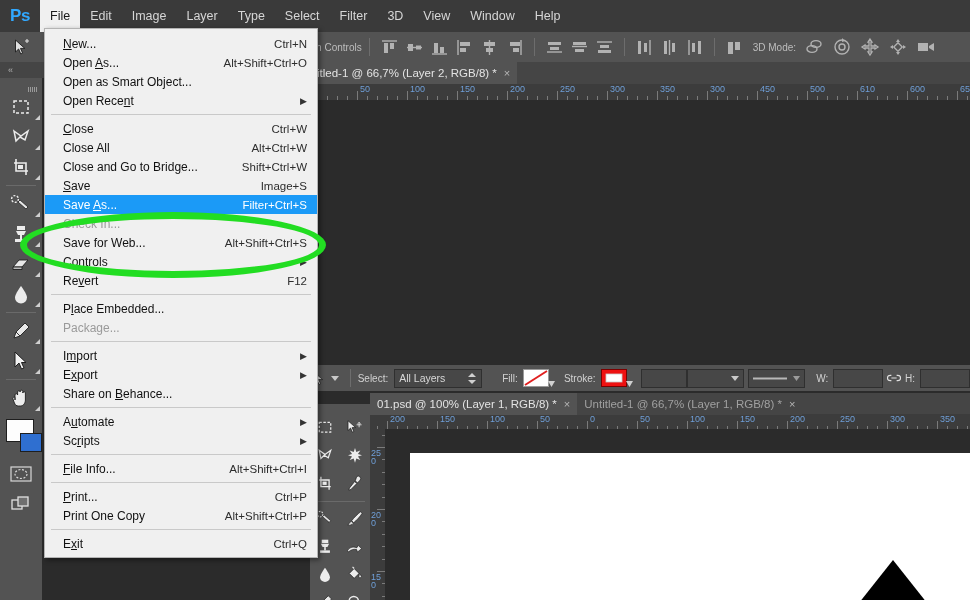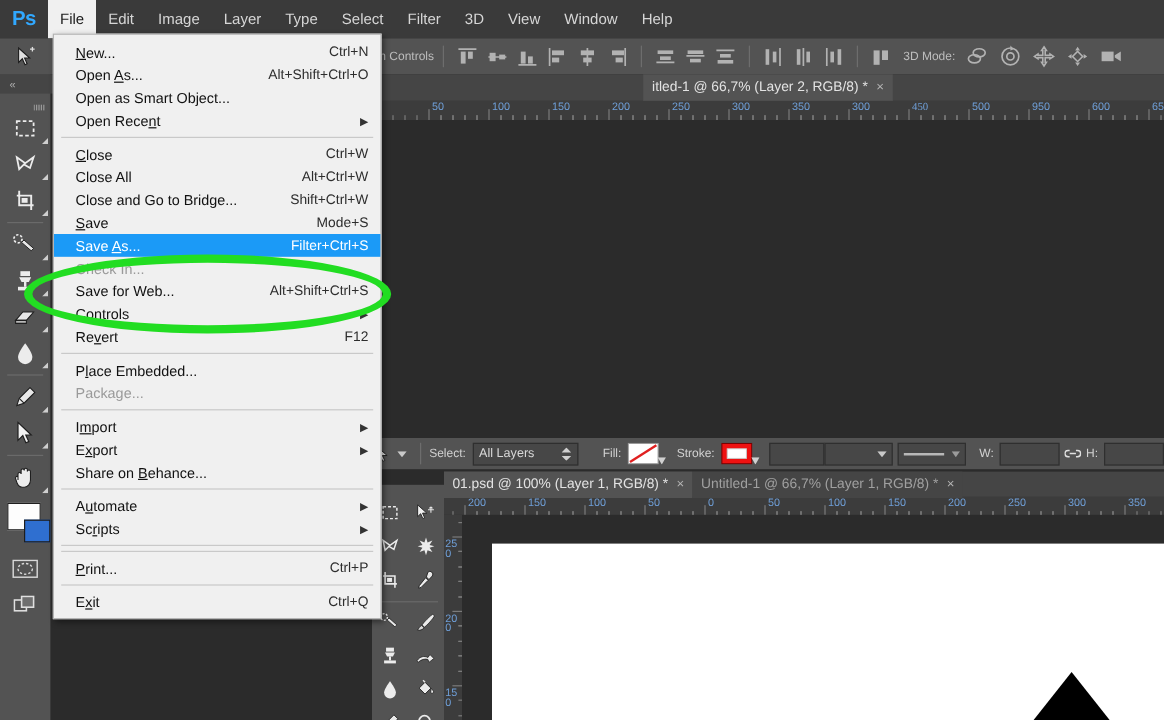--- a/index.html
+++ b/index.html
@@ -63,21 +63,21 @@
   
   #tools2{
     left:310px;top:404px;width:60px;height:196px;background:#535353;
   }
   .tool-cell-s{
     width:30px;height:28px;display:inline-flex;align-items:center;justify-content:center;
     position:relative;vertical-align:top;
   }
 
   
-  #doc1-tabs{left:310px;top:62px;width:660px;height:22px;background:#454545;text-align:center;}
+  #doc1-tabs{left:310px;top:62px;width:660px;height:22px;background:#454545;}
   .doctab{
     height:22px;display:inline-flex;align-items:center;padding:0 7px;
     font-size:11.5px;white-space:nowrap;
   }
   .doctab.active{background:#535353;color:#e3e3e3;}
   .doctab.inactive{background:#454545;color:#a0a0a0;}
   .tabclose{margin-left:7px;font-size:11px;color:#b6b6b6;}
 
   #doc1-ruler{left:310px;top:84px;width:660px;height:16px;background:#3c3c3c;overflow:hidden;}
   #doc1-canvas{left:310px;top:100px;width:660px;height:260px;background:#2b2b2b;}
@@ -365,41 +365,41 @@
       <div class="rnum" style="left:400px;">300</div>
       <div class="rtick" style="left:407px;height:4px;"></div>
       <div class="rtick" style="left:417px;height:4px;"></div>
       <div class="rtick" style="left:427px;height:4px;"></div>
       <div class="rtick" style="left:437px;height:4px;"></div>
       <div class="rtick" style="left:387px;height:4px;"></div>
       <div class="rtick" style="left:377px;height:4px;"></div>
       <div class="rtick" style="left:367px;height:4px;"></div>
       <div class="rtick" style="left:357px;height:4px;"></div>
       <div class="rtick" style="left:447px;height:9px;"></div>
-      <div class="rnum" style="left:450px;font-family:Liberation Serif, serif;">450</div>
+      <div class="rnum" style="left:450px;">450</div>
       <div class="rtick" style="left:457px;height:4px;"></div>
       <div class="rtick" style="left:467px;height:4px;"></div>
       <div class="rtick" style="left:477px;height:4px;"></div>
       <div class="rtick" style="left:487px;height:4px;"></div>
       <div class="rtick" style="left:437px;height:4px;"></div>
       <div class="rtick" style="left:427px;height:4px;"></div>
       <div class="rtick" style="left:417px;height:4px;"></div>
       <div class="rtick" style="left:407px;height:4px;"></div>
       <div class="rtick" style="left:497px;height:9px;"></div>
       <div class="rnum" style="left:500px;">500</div>
       <div class="rtick" style="left:507px;height:4px;"></div>
       <div class="rtick" style="left:517px;height:4px;"></div>
       <div class="rtick" style="left:527px;height:4px;"></div>
       <div class="rtick" style="left:537px;height:4px;"></div>
       <div class="rtick" style="left:487px;height:4px;"></div>
       <div class="rtick" style="left:477px;height:4px;"></div>
       <div class="rtick" style="left:467px;height:4px;"></div>
       <div class="rtick" style="left:457px;height:4px;"></div>
       <div class="rtick" style="left:547px;height:9px;"></div>
-      <div class="rnum" style="left:550px;">950</div>
+      <div class="rnum" style="left:550px;">610</div>
       <div class="rtick" style="left:557px;height:4px;"></div>
       <div class="rtick" style="left:567px;height:4px;"></div>
       <div class="rtick" style="left:577px;height:4px;"></div>
       <div class="rtick" style="left:587px;height:4px;"></div>
       <div class="rtick" style="left:537px;height:4px;"></div>
       <div class="rtick" style="left:527px;height:4px;"></div>
       <div class="rtick" style="left:517px;height:4px;"></div>
       <div class="rtick" style="left:507px;height:4px;"></div>
       <div class="rtick" style="left:597px;height:9px;"></div>
       <div class="rnum" style="left:600px;">600</div>
@@ -885,21 +885,21 @@
     <div class="mi">
       <span class="lab">Close All</span>
       <span class="acc">Alt+Ctrl+W</span>
     </div>
     <div class="mi">
       <span class="lab">Close and Go to Brid<u>g</u>e...</span>
       <span class="acc">Shift+Ctrl+W</span>
     </div>
     <div class="mi">
       <span class="lab"><u>S</u>ave</span>
-      <span class="acc">Mode+S</span>
+      <span class="acc">Image+S</span>
     </div>
     <div class="mi sel">
       <span class="lab">Save <u>A</u>s...</span>
       <span class="acc">Filter+Ctrl+S</span>
     </div>
     <div class="mi dis">
       <span class="lab">Check In...</span>
     </div>
     <div class="mi">
       <span class="lab">Save for Web...</span>
@@ -935,25 +935,33 @@
     <div class="msep"></div>
     <div class="mi">
       <span class="lab">A<u>u</u>tomate</span>
       <span class="arr">▶</span>
     </div>
     <div class="mi">
       <span class="lab">Sc<u>r</u>ipts</span>
       <span class="arr">▶</span>
     </div>
     <div class="msep"></div>
+    <div class="mi">
+      <span class="lab"><u>F</u>ile Info...</span>
+      <span class="acc">Alt+Shift+Ctrl+I</span>
+    </div>
     <div class="msep"></div>
     <div class="mi">
       <span class="lab"><u>P</u>rint...</span>
       <span class="acc">Ctrl+P</span>
     </div>
+    <div class="mi">
+      <span class="lab">Print One Copy</span>
+      <span class="acc">Alt+Shift+Ctrl+P</span>
+    </div>
     <div class="msep"></div>
     <div class="mi">
       <span class="lab">E<u>x</u>it</span>
       <span class="acc">Ctrl+Q</span>
     </div>
   </div>
 
 <div class="abs" id="ellipse"></div>
 
 </body></html>

